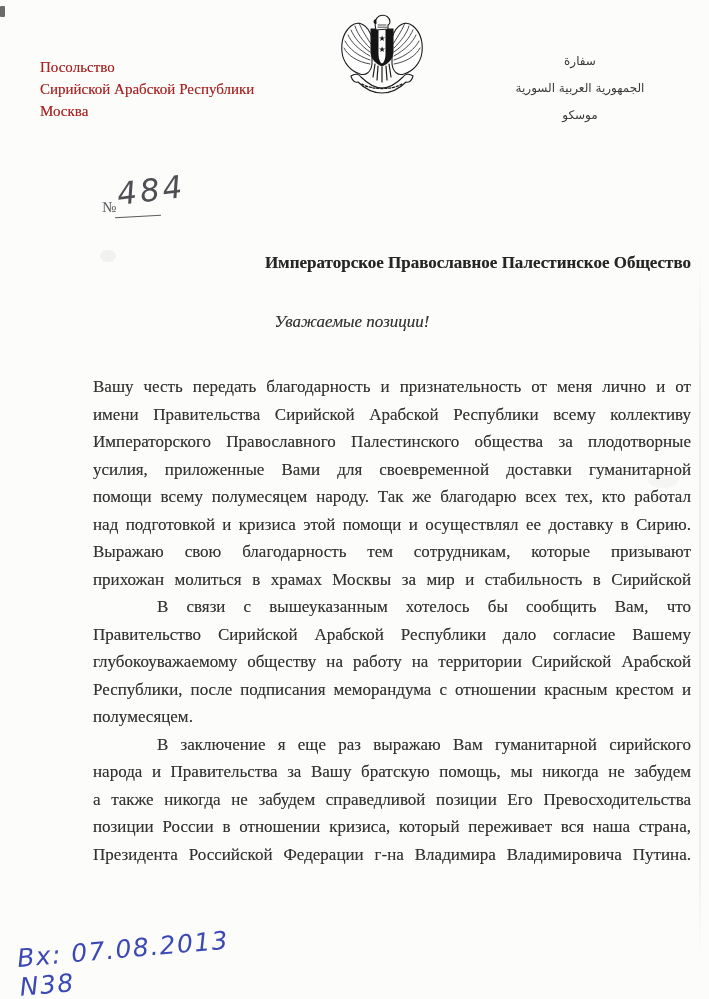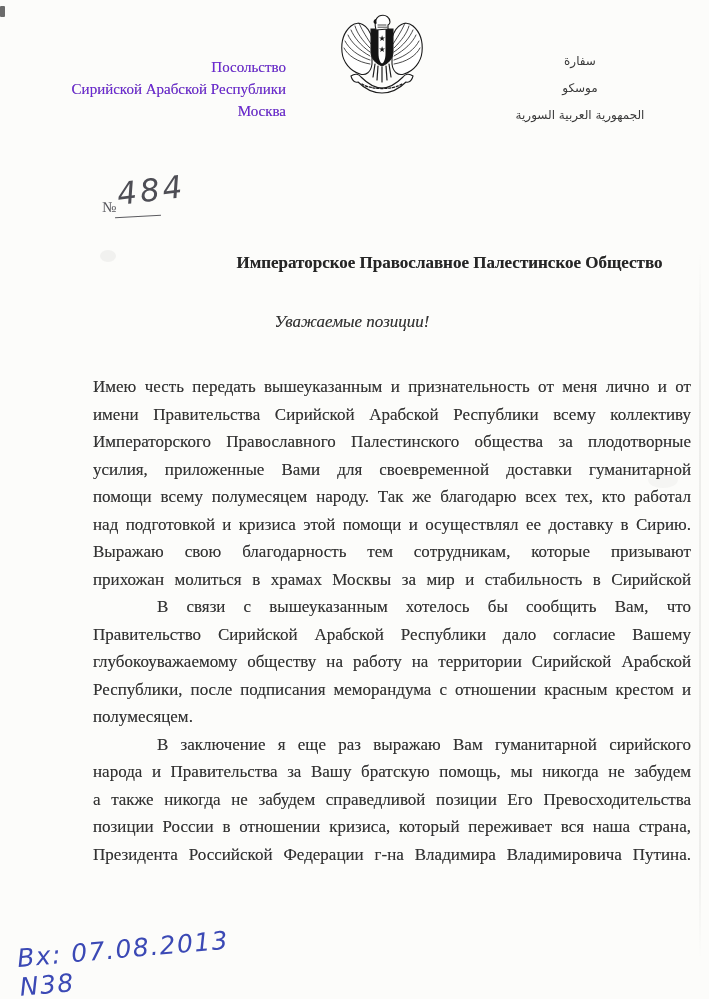--- a/index.html
+++ b/index.html
@@ -7,21 +7,21 @@
     position:relative;
     width:709px;height:999px;
     background:#fcfcfa;
     overflow:hidden;
     font-family:"Liberation Serif", serif;
     color:#333333;
   }
   
   .embassy-ru{
     position:absolute;left:40px;top:56px;width:246px;
-    text-align:right;font-size:15px;line-height:22px;color:#6d28d9;
+    text-align:left;font-size:15px;line-height:22px;color:#b91c1c;
     text-shadow:0 0 .5px rgba(50,50,50,.5);
   }
   .embassy-ar{
     position:absolute;left:463px;top:48px;width:234px;
     text-align:center;direction:rtl;
     font-family:"DejaVu Sans", sans-serif;
     font-size:12px;line-height:27px;color:#3a3a3a;
   }
   .emblem{position:absolute;left:338px;top:14px;width:88px;height:88px;}
   
@@ -30,21 +30,21 @@
   .refno .digits{
     position:absolute;left:17px;top:-6px;
     font-family:"DejaVu Sans", sans-serif;font-style:italic;
     font-size:31px;letter-spacing:3px;transform:rotate(-7deg);color:#4e4e55;
   }
   .refno .underline{position:absolute;left:15px;top:38px;width:46px;border-bottom:1.6px solid #5a5a5e;transform:rotate(-3deg);}
   
   .letter{position:absolute;left:93px;right:18px;top:0;
     text-shadow:0 0 .5px rgba(45,45,45,.5);}
   .recipient{
-    margin-top:253px;padding-left:115px;text-align:center;
+    margin-top:253px;padding-left:115px;text-align:right;
     font-weight:bold;font-size:17px;line-height:20px;color:#262626;
   }
   .salutation{
     margin-top:39px;margin-right:80px;text-align:center;
     font-style:italic;font-size:17px;line-height:20px;
   }
   .body{margin-top:41px;font-size:17px;}
   .line{height:27.5px;line-height:27.5px;overflow:hidden;
         text-align:justify;text-align-last:justify;}
   .line.last{text-align-last:left;}
@@ -106,37 +106,37 @@
         <path d="M38,5 C35.5,5.5 34.8,8 36.4,9.6 C37.4,10.4 38.6,9.9 38.6,9 Z" fill="#141414" stroke="none"></path>
         <path d="M40,11 L48,11 M40,13.2 L49,13.2" stroke-width="0.8"></path>
       </g>
     </g>
     <text x="44" y="26.5" text-anchor="middle" font-size="8" fill="#141414" font-family="DejaVu Sans, sans-serif">★</text>
     <text x="44" y="38" text-anchor="middle" font-size="8" fill="#141414" font-family="DejaVu Sans, sans-serif">★</text>
   </svg>
 
   <div class="embassy-ar">
     <div>سفارة</div>
+    <div>الجمهورية العربية السورية</div>
     <div>موسكو</div>
-    <div>الجمهورية العربية السورية</div>
   </div>
 
   <div class="refno">
     <span class="no-sign">№</span>
     <span class="digits">484</span>
     <span class="underline"></span>
   </div>
 
   <div class="letter">
     <div class="recipient">Императорское Православное Палестинское Общество</div>
     <div class="salutation">Уважаемые позиции!</div>
 
     <div class="body">
       <div>
-        <div class="line">Имею честь передать вышеуказанным и признательность от меня лично и от</div>
+        <div class="line">Вашу честь передать благодарность и признательность от меня лично и от</div>
         <div class="line">имени Правительства Сирийской Арабской Республики всему коллективу</div>
         <div class="line">Императорского Православного Палестинского общества за плодотворные</div>
         <div class="line">усилия, приложенные Вами для своевременной доставки гуманитарной</div>
         <div class="line">помощи всему полумесяцем народу. Так же благодарю всех тех, кто работал</div>
         <div class="line">над подготовкой и кризиса этой помощи и осуществлял ее доставку в Сирию.</div>
         <div class="line">Выражаю свою благодарность тем сотрудникам, которые призывают</div>
         <div class="line">прихожан молиться в храмах Москвы за мир и стабильность в Сирийской</div>
       </div>
       <div>
         <div class="line ind">В связи с вышеуказанным хотелось бы сообщить Вам, что</div>

